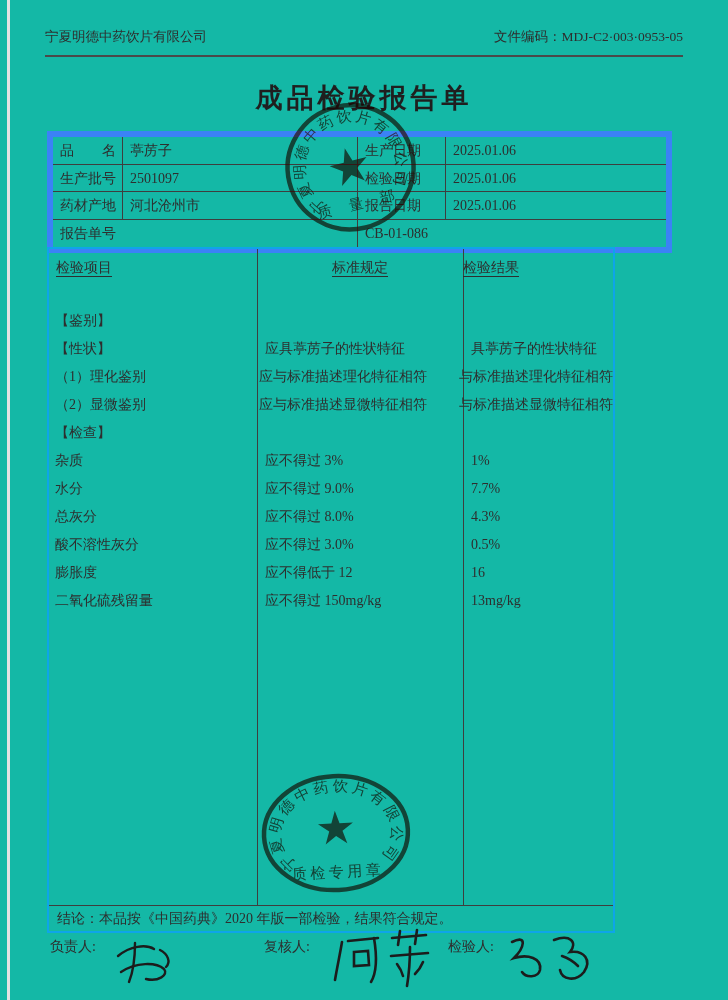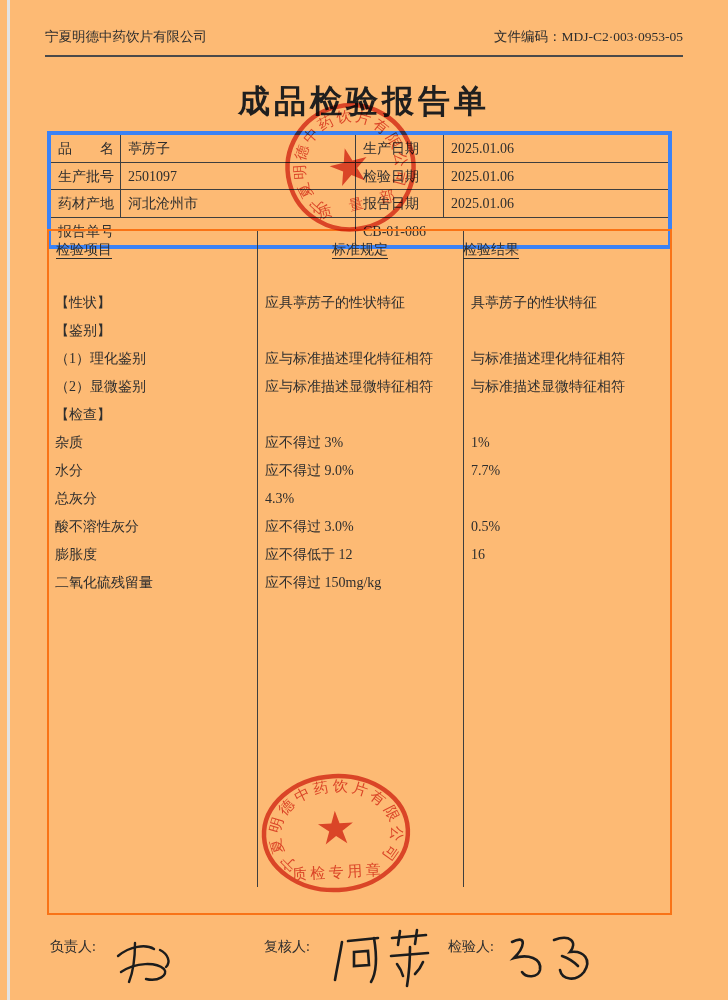--- a/index.html
+++ b/index.html
@@ -1,39 +1,39 @@
 <!DOCTYPE html>
 <html><head>
 <meta charset="utf-8">
 <style>
   html,body{margin:0;padding:0;background:#ffffff;}
-  .page{position:relative;width:728px;height:1000px;background:#fdba74;overflow:hidden;
+  .page{position:relative;width:728px;height:1000px;background:#14b8a6;overflow:hidden;
         font-family:"Liberation Serif","DejaVu Serif",serif;color:#2e2e2e;}
   .scan-edge{position:absolute;left:7px;top:0;width:3px;height:100%;background:#e3e3e3;}
   
   .doc-header{position:absolute;left:45px;top:28px;width:638px;display:flex;
               justify-content:space-between;align-items:flex-end;font-size:13.5px;
               padding-bottom:9px;border-bottom:2px solid #4a4a4a;}
   .doc-title{position:absolute;left:45px;top:80px;width:638px;text-align:center;
-             font-size:32px;font-weight:bold;letter-spacing:4px;color:#1f1f1f;}
+             font-size:27px;font-weight:bold;letter-spacing:4px;color:#1f1f1f;}
   
   .info-table{position:absolute;left:47px;top:131px;width:625px;box-sizing:border-box;
-              border:4px solid #3b82f6;display:grid;
+              border:6px solid #3b82f6;display:grid;
               grid-template-columns:70px 235px 88px 1fr;grid-auto-rows:27.5px;
               font-size:14px;}
   .info-table .cell{box-sizing:border-box;border-right:1px solid #3e3e3e;
                     border-bottom:1px solid #3e3e3e;line-height:27px;
                     padding-left:7px;white-space:nowrap;overflow:hidden;}
   .info-table .cell.no-r{border-right:none;}
   .info-table .cell.no-b{border-bottom:none;}
   .info-table .span2a{grid-column:1 / 3;}
   .info-table .span2b{grid-column:3 / 5;}
   
-  .inspect{position:absolute;left:47px;top:229px;width:625px;height:686px;
-           box-sizing:border-box;border:2px solid #f97316;font-size:14px;}
+  .inspect{position:absolute;left:47px;top:247px;width:568px;height:686px;
+           box-sizing:border-box;border:2px solid #0ea5e9;font-size:14px;}
   .inspect .vline{position:absolute;top:0;width:1px;height:656px;background:#3e3e3e;}
   .inspect .vline.v1{left:208px;}
   .inspect .vline.v2{left:414px;}
   .inspect .hdr{position:absolute;top:10px;left:0;width:100%;height:20px;}
   .inspect .hdr span{position:absolute;text-decoration:underline;text-underline-offset:4px;}
   .inspect .hdr .h1{left:7px;}
   .inspect .hdr .h2{left:208px;width:206px;text-align:center;}
   .inspect .hdr .h3{left:414px;right:0;}
   .rows{position:absolute;top:58px;left:0;width:100%;}
   .irow{display:flex;height:28px;line-height:28px;}
@@ -91,30 +91,30 @@
     <div class="vline v2"></div>
 
     <div class="hdr">
       <span class="h1">检验项目</span>
       <span class="h2">标准规定</span>
       <span class="h3">检验结果</span>
     </div>
 
     <div class="rows">
       <div class="irow">
+        <div class="c1">【鉴别】</div>
+        <div class="c2"></div>
+        <div class="c3"></div>
+      </div>
+      <div class="irow">
         <div class="c1">【性状】</div>
         <div class="c2">应具葶苈子的性状特征</div>
         <div class="c3">具葶苈子的性状特征</div>
       </div>
       <div class="irow">
-        <div class="c1">【鉴别】</div>
-        <div class="c2"></div>
-        <div class="c3"></div>
-      </div>
-      <div class="irow">
         <div class="c1">（1）理化鉴别</div>
         <div class="c2">应与标准描述理化特征相符</div>
         <div class="c3">与标准描述理化特征相符</div>
       </div>
       <div class="irow">
         <div class="c1">（2）显微鉴别</div>
         <div class="c2">应与标准描述显微特征相符</div>
         <div class="c3">与标准描述显微特征相符</div>
       </div>
       <div class="irow">
@@ -127,38 +127,41 @@
         <div class="c2">应不得过 3%</div>
         <div class="c3">1%</div>
       </div>
       <div class="irow">
         <div class="c1">水分</div>
         <div class="c2">应不得过 9.0%</div>
         <div class="c3">7.7%</div>
       </div>
       <div class="irow">
         <div class="c1">总灰分</div>
+        <div class="c2">应不得过 8.0%</div>
         <div class="c3">4.3%</div>
       </div>
       <div class="irow">
         <div class="c1">酸不溶性灰分</div>
         <div class="c2">应不得过 3.0%</div>
         <div class="c3">0.5%</div>
       </div>
       <div class="irow">
         <div class="c1">膨胀度</div>
         <div class="c2">应不得低于 12</div>
         <div class="c3">16</div>
       </div>
       <div class="irow">
         <div class="c1">二氧化硫残留量</div>
         <div class="c2">应不得过 150mg/kg</div>
+        <div class="c3">13mg/kg</div>
       </div>
     </div>
 
+    <div class="conclusion">结论：本品按《中国药典》2020 年版一部检验，结果符合规定。</div>
   </div>
 
   <svg class="stamp stamp-top" width="142" height="136" viewBox="0 0 142 136">
     <defs>
         <path id="arcTop" d="M 37.5,98.5 A 46,46 0 1 1 102.5,98.5" fill="none"></path>
       </defs>
     <ellipse cx="70" cy="66" rx="63" ry="62" fill="none" stroke="#d8473c" stroke-width="4.5"></ellipse>
     <text font-size="14.5" fill="#d8473c" letter-spacing="2.5" font-family="Liberation Serif, DejaVu Serif, serif">
       <textPath href="#arcTop" textLength="212" lengthAdjust="spacingAndGlyphs">宁夏明德中药饮片有限公司</textPath>
     </text>

